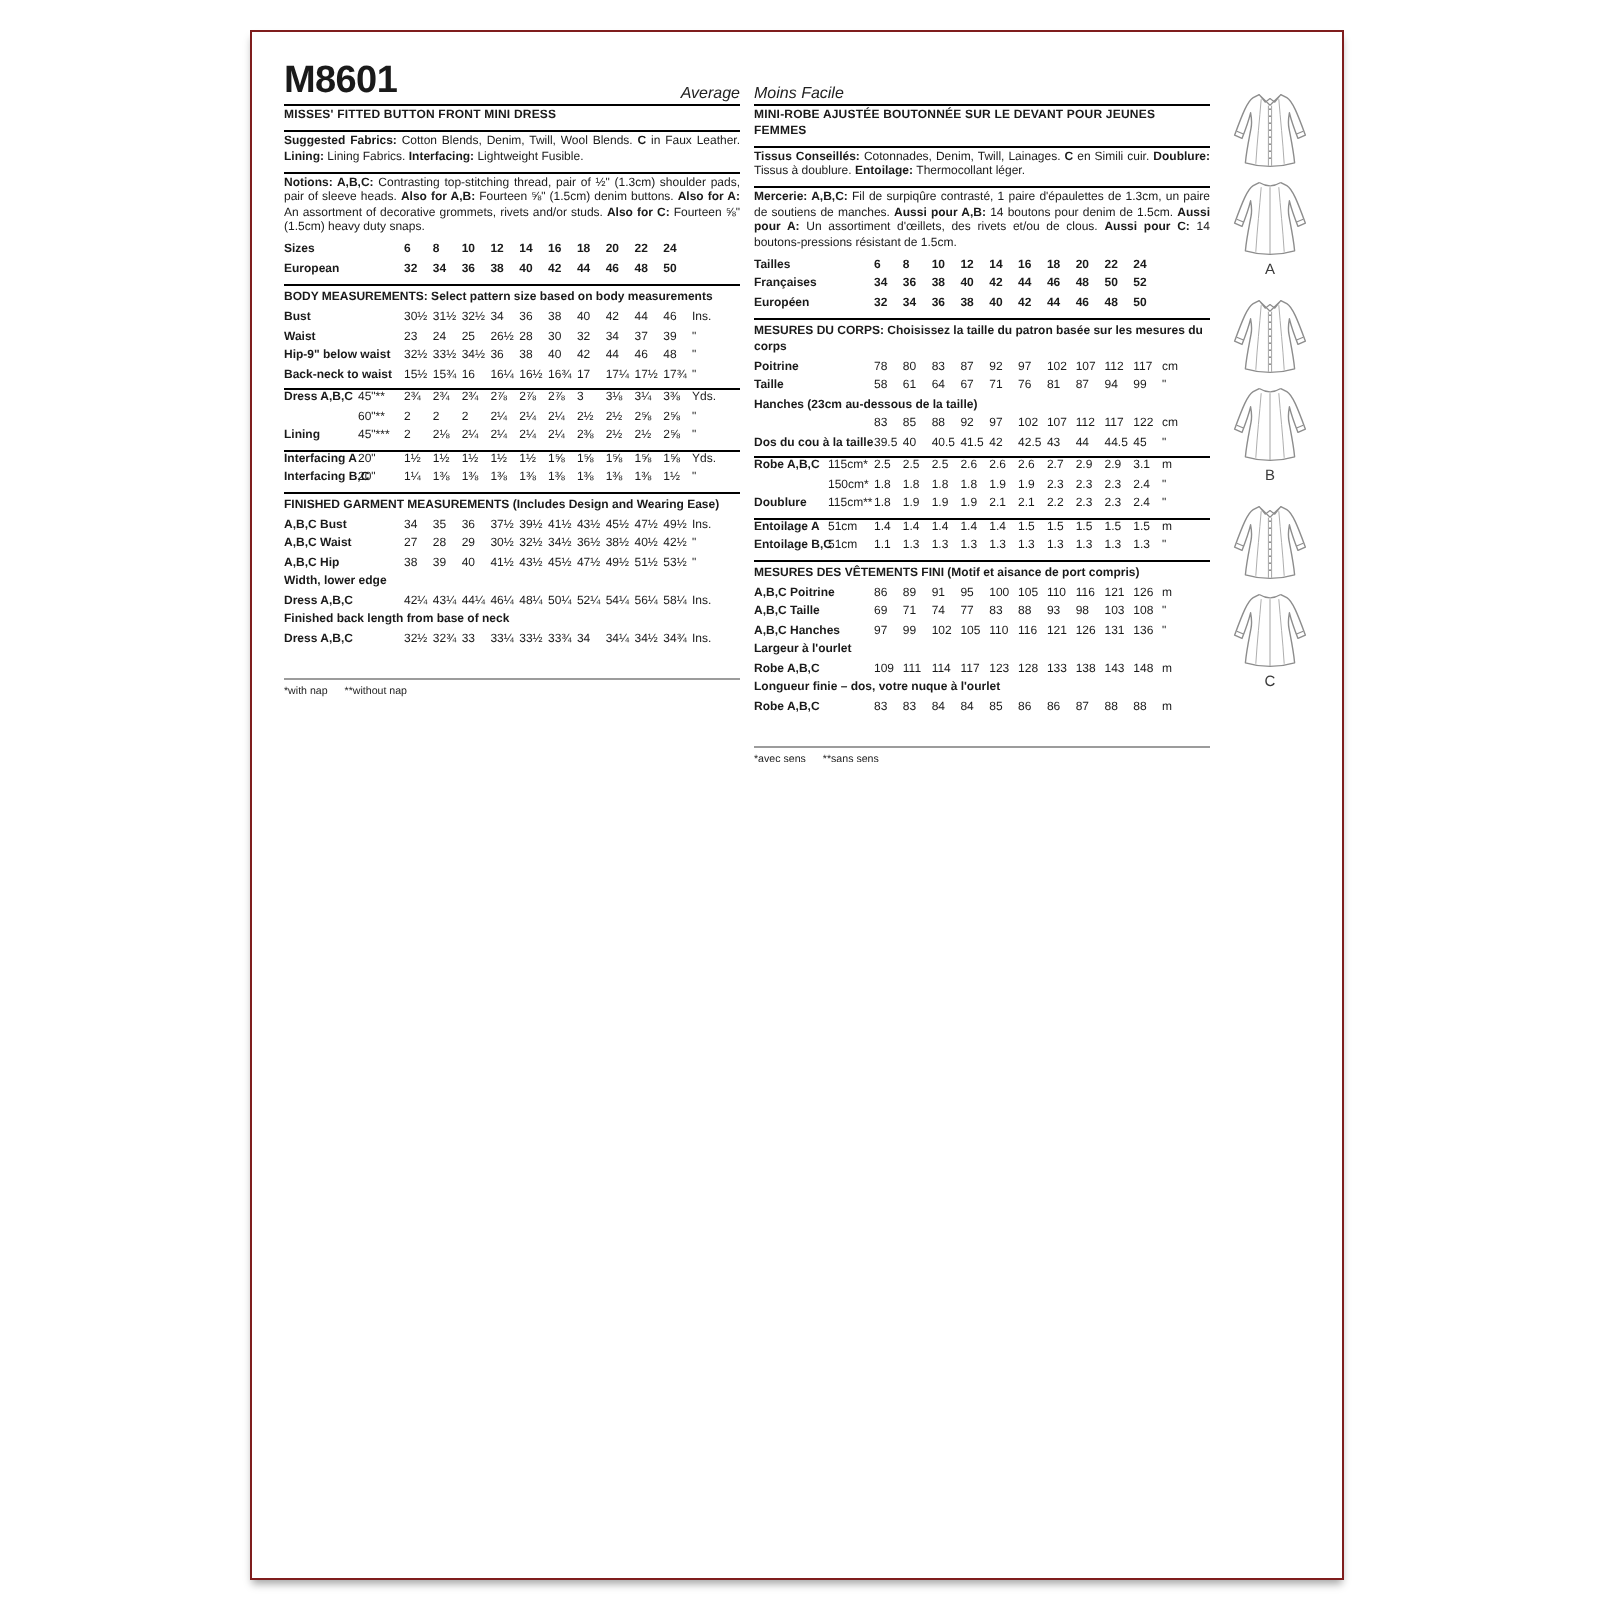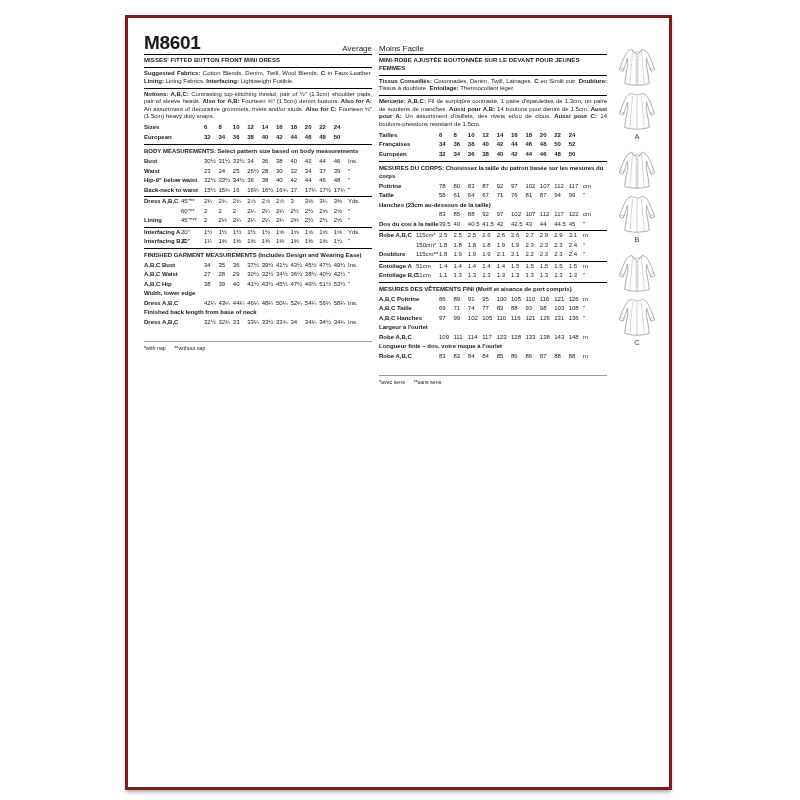--- a/index.html
+++ b/index.html
@@ -1,26 +1,26 @@
 <!DOCTYPE html>
 <html><head>
 <meta charset="utf-8">
 <style>
   *{box-sizing:border-box;margin:0;padding:0}
   html,body{width:800px;height:800px;background:#ffffff;overflow:hidden}
   body{font-family:"Liberation Sans",sans-serif;color:#1a1a1a;position:relative}
   .sheet{position:absolute;left:125px;top:15px;width:547px;height:775px;background:#fff;
-         border:3px solid #7f1d1d;box-shadow:0 3px 4px -1px rgba(0,0,0,.35)}
+         border:1px solid #7f1d1d;box-shadow:0 3px 4px -1px rgba(0,0,0,.35)}
   .col{position:absolute;top:10px;width:228px;font-size:6px;line-height:7.5px}
   .col-en{left:16px}
   .col-fr{left:251px}
   .codebar{display:flex;justify-content:space-between;align-items:flex-end;height:27px;
            border-bottom:1.7px solid #000;padding-bottom:2px}
   .code{font-size:19px;font-weight:700;letter-spacing:-0.3px;line-height:19px}
-  .diff{font-size:8px;color:#222}
+  .diff{font-style:italic;font-size:8px;color:#222}
   .titlebar{font-weight:700;border-bottom:1.3px solid #000;padding:2px 0 2.5px;letter-spacing:.1px}
   .para{padding:2px 0 2.5px;text-align:justify}
   .rule-b{border-bottom:1px solid #000}
   .thickrule{border-top:1.8px solid #000;margin-top:1px}
   .sechead{font-weight:700;padding:3px 0 1.5px}
   .tbl{padding-bottom:1px}
   .trow{display:flex;align-items:center;height:9.5px}
   .tlabel{font-weight:700;white-space:nowrap;width:60px;flex:none;overflow:visible}
   .has-sub .tlabel{width:37px}
   .tsub{width:23px;flex:none;white-space:nowrap}

